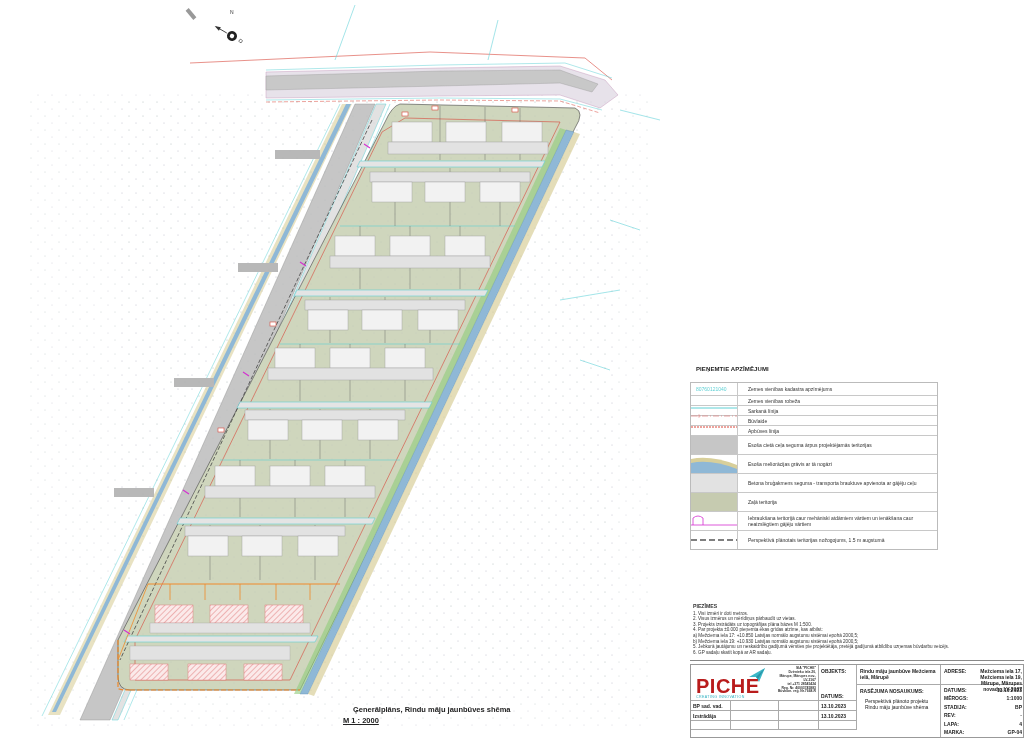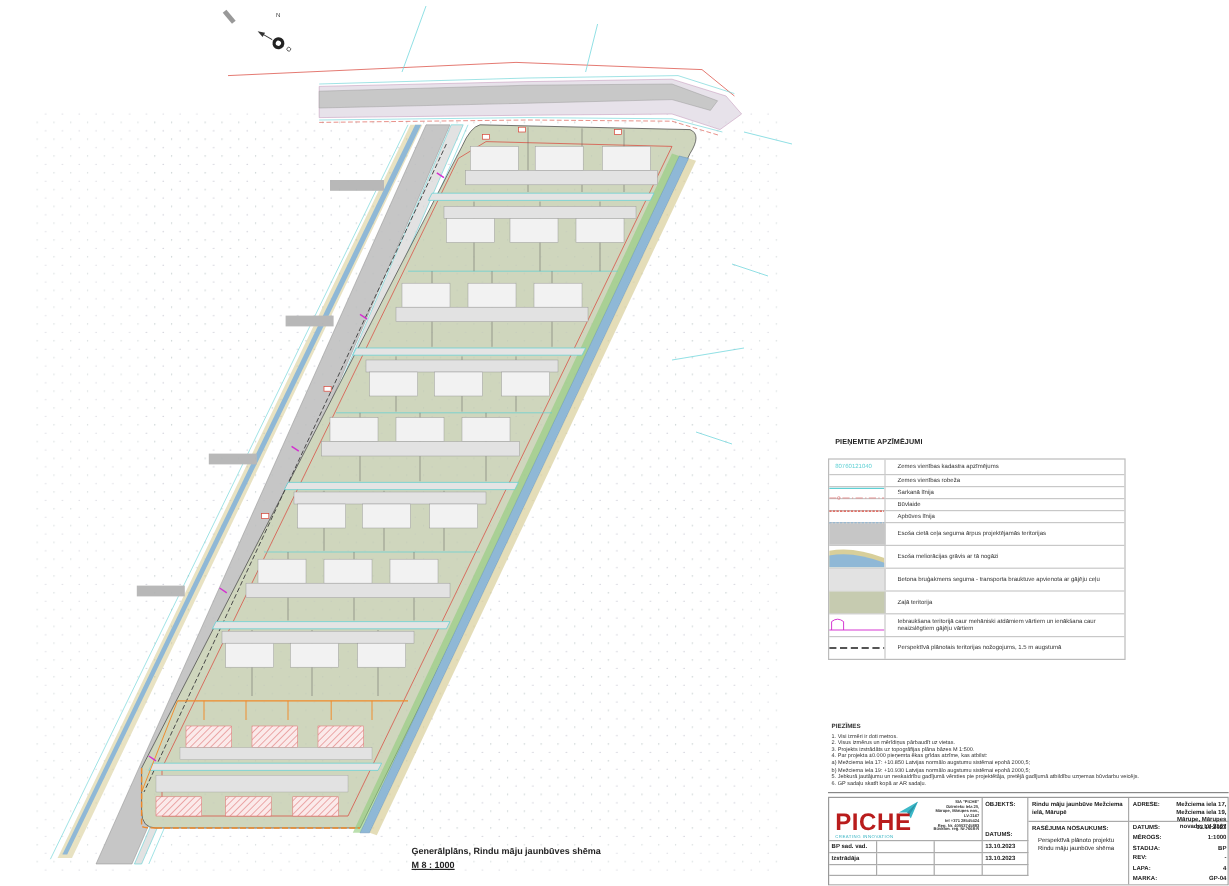--- a/index.html
+++ b/index.html
@@ -1,18 +1,18 @@
 <!DOCTYPE html>
 <html><head>
 <meta charset="utf-8">
 <style>
   html,body{margin:0;padding:0;background:#ffffff;}
   body{width:1024px;height:738px;position:relative;overflow:hidden;font-family:"Liberation Sans",sans-serif;color:#222;}
   #plan{position:absolute;left:0;top:0;width:690px;height:738px;}
-  .plan-title{position:absolute;left:343px;top:705px;font-size:7.5px;font-weight:bold;color:#222;}
+  .plan-title{position:absolute;left:353px;top:705px;font-size:7.5px;font-weight:bold;color:#222;}
   .plan-scale{position:absolute;left:343px;top:716px;font-size:7.5px;font-weight:bold;text-decoration:underline;color:#222;}
   
   .legend-title{position:absolute;left:696px;top:366px;font-size:6px;font-weight:bold;letter-spacing:.1px;}
   .legend{position:absolute;left:690px;top:382px;width:246px;border:1px solid #bbb;border-collapse:collapse;}
   .lg-row{display:flex;border-bottom:1px solid #c8c8c8;}
   .lg-row:last-child{border-bottom:none;}
   .lg-sw{width:46px;border-right:1px solid #c8c8c8;position:relative;flex-shrink:0;}
   .lg-tx{font-size:5px;padding-left:10px;display:flex;align-items:center;color:#333;line-height:6px;}
   
   .notes{position:absolute;left:693px;top:604px;width:330px;font-size:4.6px;line-height:5.6px;color:#333;}
@@ -220,21 +220,21 @@
 
   <g fill="#fff" stroke="#d9463a" stroke-width="0.6">
     <rect x="402" y="112" width="6" height="4"></rect>
     <rect x="432" y="106" width="6" height="4"></rect>
     <rect x="512" y="108" width="6" height="4"></rect>
     <rect x="270" y="322" width="6" height="4"></rect>
     <rect x="218" y="428" width="6" height="4"></rect>
   </g>
 </svg>
 <div class="plan-title">Ģenerālplāns, Rindu māju jaunbūves shēma</div>
-<div class="plan-scale">M 8 : 1000</div>
+<div class="plan-scale">M 1 : 2000</div>
 </div>
 
 <div class="legend-title">PIEŅEMTIE APZĪMĒJUMI</div>
 <div class="legend">
   <div class="lg-row" style="height:12px">
     <div class="lg-sw">
         <span style="color:#5fd0d4;font-size:5px;position:absolute;left:5px;top:3px;">80760121040</span>
       </div>
     <div class="lg-tx">Zemes vienības kadastra apzīmējums</div>
   </div>

